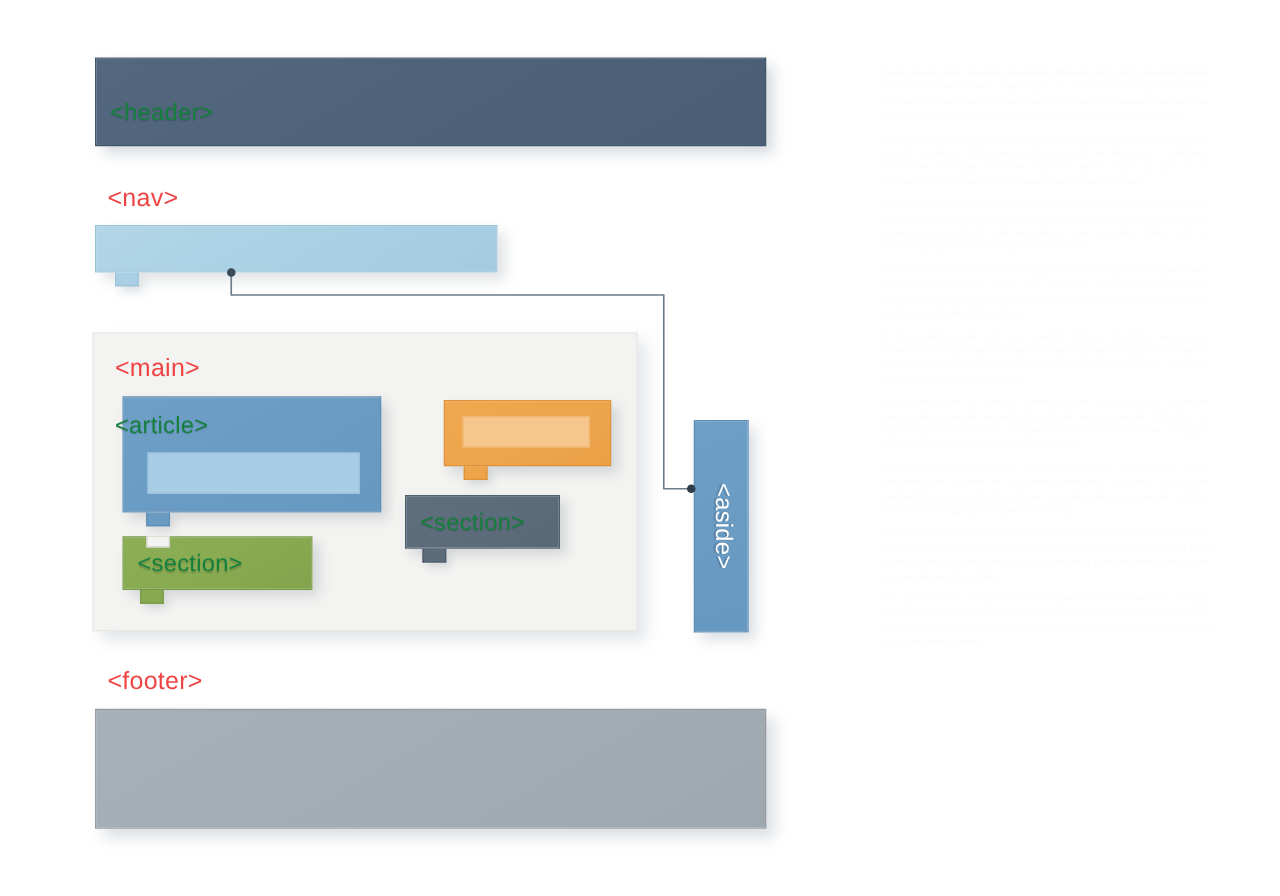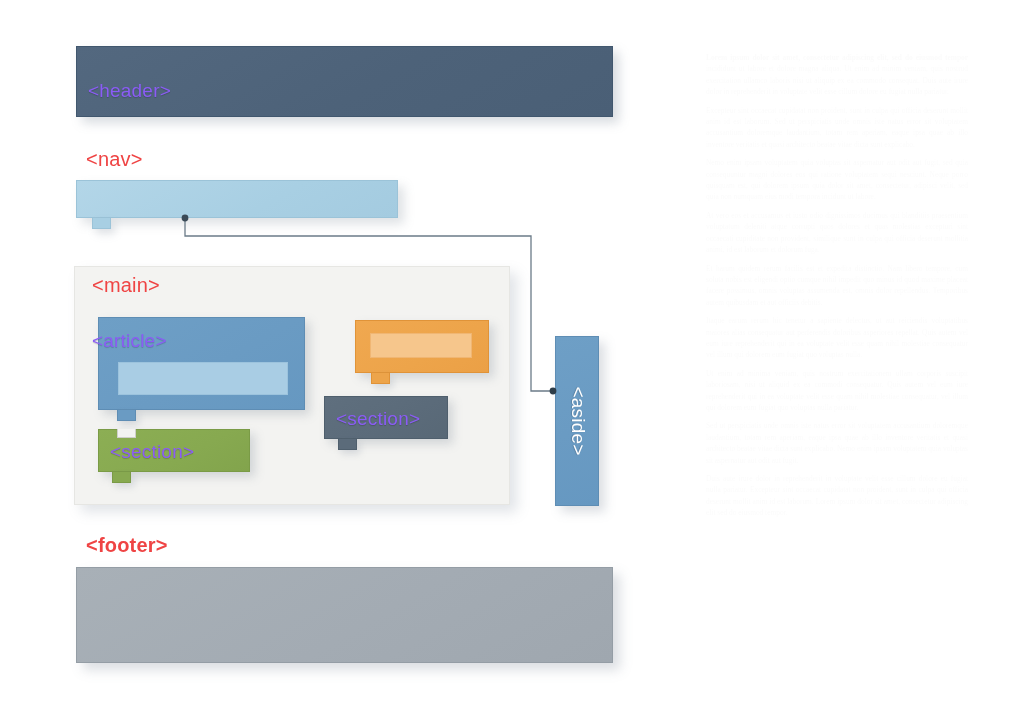--- a/index.html
+++ b/index.html
@@ -34,21 +34,21 @@
   .lbl-out {
     position: absolute;
     color: #ef4444;
     font-size: 20px;
     letter-spacing: 0.2px;
     white-space: nowrap;
   }
 
   .lbl-in {
     position: absolute;
-    color: #8b5cf6;
+    color: #15803d;
     font-size: 19px;
     letter-spacing: 0.2px;
     white-space: nowrap;
     text-shadow: 0 1px 1px rgba(0,0,0,0.18);
   }
 
   
   #header-block {
     left: 76px; top: 46px;
     width: 537px; height: 71px;
@@ -78,21 +78,21 @@
   }
 
   
   #main-block {
     left: 74px; top: 266px;
     width: 436px; height: 239px;
     background: #f3f3f1;
     border: 1px solid #e6e6e3;
     box-shadow: 7px 7px 12px rgba(120,133,148,0.22);
   }
-  #main-label { left: 92px; top: 274px; }
+  #main-label { left: 92px; top: 284px; }
 
   
   #article-block {
     left: 98px; top: 317px;
     width: 207px; height: 93px;
     background: linear-gradient(150deg, #6e9fc6 0%, #6a9bc3 55%, #6698c1 100%);
     border: 1px solid #5e8db4;
     box-shadow: 5px 5px 9px rgba(120,133,148,0.26);
   }
   #article-label { left: 92px; top: 330px; }
@@ -201,21 +201,21 @@
     font-size: 19px;
     letter-spacing: 0.2px;
     white-space: nowrap;
     text-shadow: 0 1px 1px rgba(0,0,0,0.18);
   }
   #aside-label > span {
     transform: rotate(90deg);
   }
 
   
-  #footer-label { left: 86px; top: 534px; font-weight: bold; }
+  #footer-label { left: 86px; top: 534px; }
   #footer-block {
     left: 76px; top: 567px;
     width: 537px; height: 96px;
     background: linear-gradient(150deg, #a8b0b7 0%, #a3abb3 55%, #9fa7af 100%);
     border: 1px solid #949da5;
     box-shadow: 7px 7px 11px rgba(120,133,148,0.26);
   }
 
   
   #connector { position: absolute; left: 0; top: 0; width: 1024px; height: 717px; }

